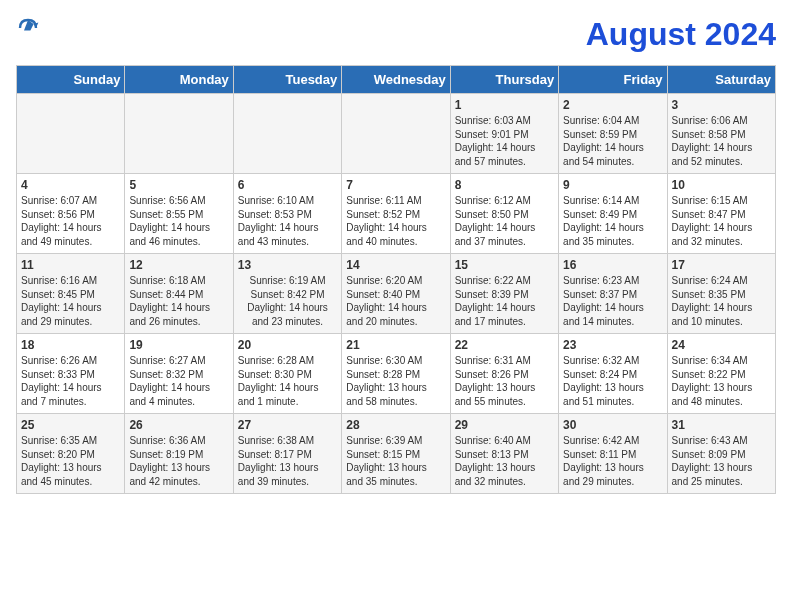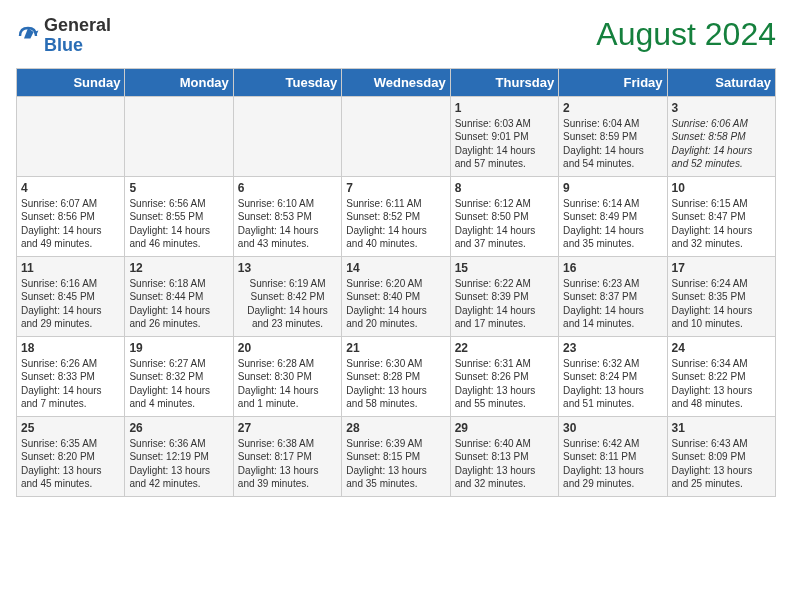--- a/index.html
+++ b/index.html
@@ -38,22 +38,22 @@
     .logo-icon {
       width: 24px;
       height: 24px;
       margin-right: 4px;
     }
     .title-block {
       text-align: right;
     }
     .month-year {
       font-size: 32px;
-      font-weight: normal;
-      color: #15803d;
+      font-weight: bold;
+      color: #1d4ed8;
     }
     .location {
       font-size: 16px;
       color: #555;
     }
     table {
       width: 100%;
       border-collapse: collapse;
       table-layout: fixed;
     }
@@ -93,24 +93,20 @@
 </head>
 <body>
 
 <div class="header">
   <div class="logo">
     <svg class="logo-icon" viewBox="0 0 30 30" xmlns="http://www.w3.org/2000/svg">
       <path d="M5 15 Q5 5 15 5 Q25 5 25 15" fill="none" stroke="#2a6db5" stroke-width="3"></path>
       <path d="M15 5 L22 10 L18 18 L10 18 Z" fill="#2a6db5"></path>
       <path d="M22 10 L28 8 L25 15 Z" fill="#2a6db5"></path>
     </svg>
-    <div class="logo-text">
-      <span class="logo-general">General</span>
-      <span class="logo-blue">Blue</span>
-    </div>
   </div>
   <div class="title-block">
     <div class="month-year">August 2024</div>
   </div>
 </div>
 
 <table>
   <thead>
     <tr>
     <th>Sunday</th>
@@ -135,21 +131,21 @@
 Daylight: 14 hours and 57 minutes.</div>
         </td>
         <td>
           <div class="day-num">2</div>
           <div class="day-info" style="white-space: pre-line;">Sunrise: 6:04 AM
 Sunset: 8:59 PM
 Daylight: 14 hours and 54 minutes.</div>
         </td>
         <td>
           <div class="day-num">3</div>
-          <div class="day-info" style="white-space: pre-line; font-style: italic;">Sunrise: 6:06 AM
+          <div class="day-info" style="white-space: pre-line;">Sunrise: 6:06 AM
 Sunset: 8:58 PM
 Daylight: 14 hours and 52 minutes.</div>
         </td>
       </tr>
       <tr>
         <td>
           <div class="day-num">4</div>
           <div class="day-info" style="white-space: pre-line;">Sunrise: 6:07 AM
 Sunset: 8:56 PM
 Daylight: 14 hours and 49 minutes.</div>
@@ -282,21 +278,21 @@
       <tr>
         <td>
           <div class="day-num">25</div>
           <div class="day-info" style="white-space: pre-line;">Sunrise: 6:35 AM
 Sunset: 8:20 PM
 Daylight: 13 hours and 45 minutes.</div>
         </td>
         <td>
           <div class="day-num">26</div>
           <div class="day-info" style="white-space: pre-line;">Sunrise: 6:36 AM
-Sunset: 12:19 PM
+Sunset: 8:19 PM
 Daylight: 13 hours and 42 minutes.</div>
         </td>
         <td>
           <div class="day-num">27</div>
           <div class="day-info" style="white-space: pre-line;">Sunrise: 6:38 AM
 Sunset: 8:17 PM
 Daylight: 13 hours and 39 minutes.</div>
         </td>
         <td>
           <div class="day-num">28</div>

